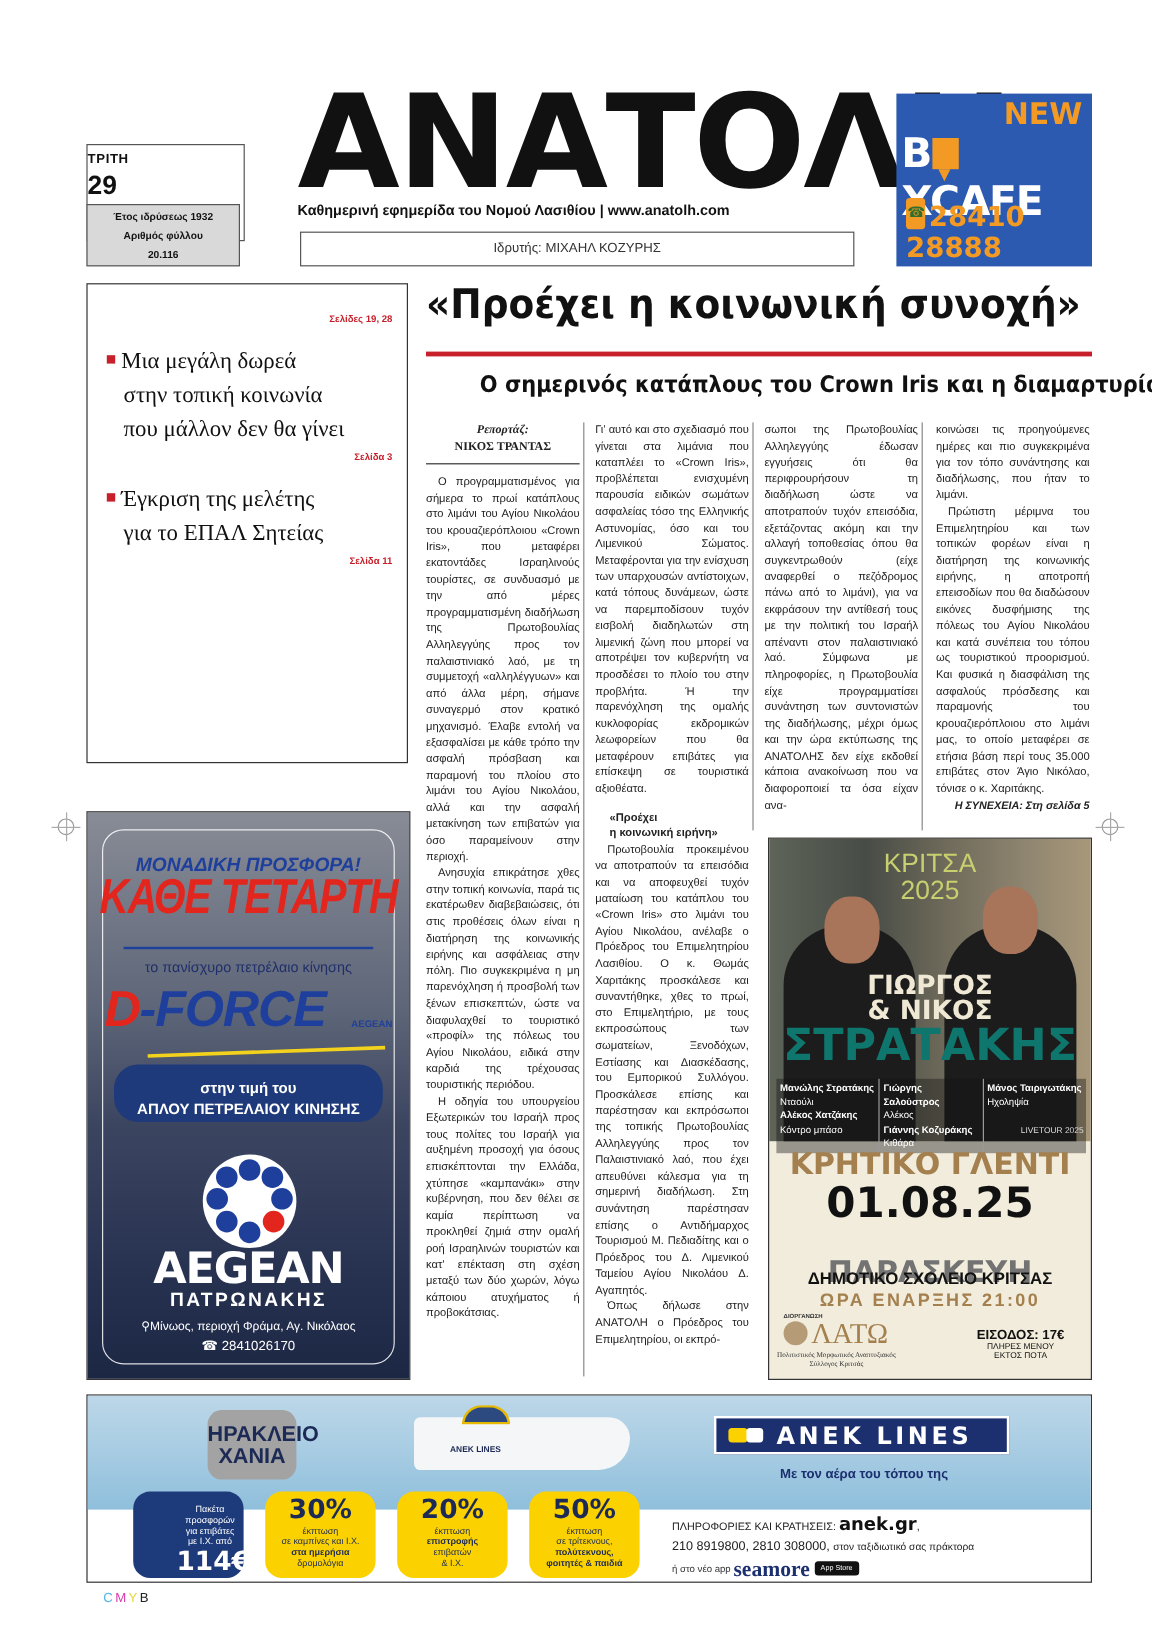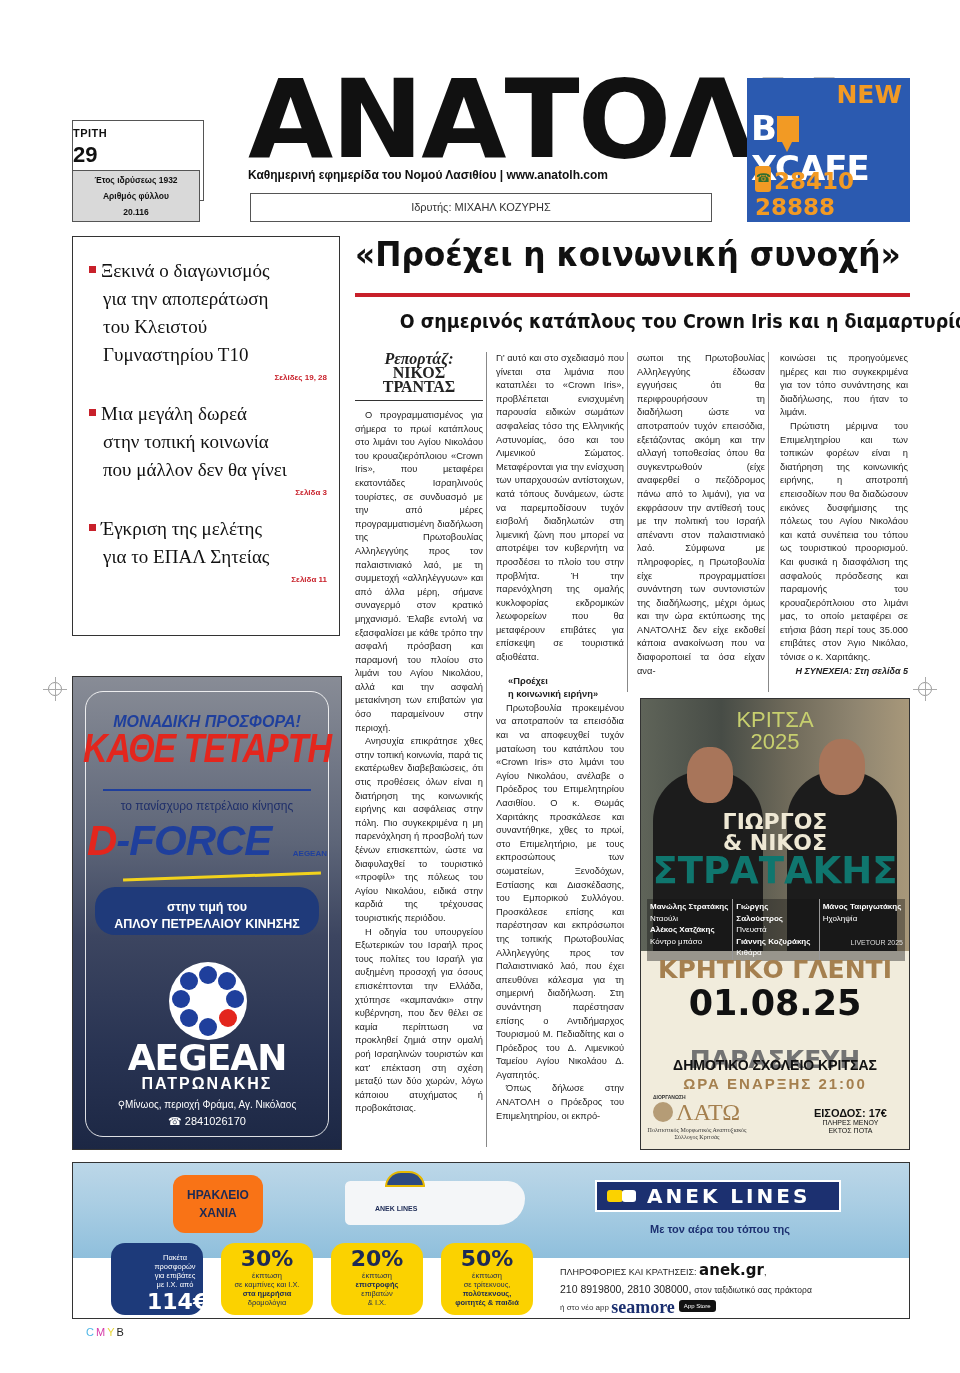--- a/index.html
+++ b/index.html
@@ -36,21 +36,21 @@
 
   
   .headline { left: 355px; top: 234px; width: 560px; font-family: "DejaVu Sans", sans-serif; font-weight: bold; font-size: 34px; text-align: center; transform: scaleX(0.92); transform-origin: left; white-space: nowrap; }
   .redrule { left: 355px; top: 293px; width: 555px; height: 4px; background: #c8202a; }
   .subhead { left: 355px; top: 310px; width: 560px; font-family: "DejaVu Sans", sans-serif; font-weight: bold; font-size: 19px; text-align: right; padding-right: 10px; transform: scaleX(0.92); transform-origin: right; white-space: nowrap; }
 
   
   .col { width: 128px; font-size: 9.3px; line-height: 13.6px; text-align: justify; color: #222; hyphens: auto; }
   .col p { text-indent: 10px; }
   .col p.first { text-indent: 0; }
-  .byline { text-align: center; font-family: "Liberation Serif", serif; font-weight: bold; font-size: 16px; line-height: 14px; padding-bottom: 6px; border-bottom: 1px solid #333; margin-bottom: 8px; }
+  .byline { text-align: center; font-family: "Liberation Serif", serif; font-weight: bold; font-size: 10px; line-height: 14px; padding-bottom: 6px; border-bottom: 1px solid #333; margin-bottom: 8px; }
   .byline .rep { font-style: italic; }
   .subt { font-weight: bold; font-size: 9.3px; margin-top: 10px; padding-left: 12px; }
   .cont { text-align: right; font-weight: bold; font-style: italic; font-size: 9px; }
   .colrule { width: 1px; background: #888; }
 
   
   .aegean { left: 72px; top: 676px; width: 270px; height: 474px; background: linear-gradient(180deg,#888c96 0%,#5d6578 35%,#3c4560 55%,#283352 80%,#1c2744 100%); border: 1.5px solid #333; overflow: hidden; }
   .aegean .frame { position: absolute; left: 12px; top: 14px; right: 12px; bottom: 12px; border: 1.5px solid rgba(255,255,255,0.85); border-radius: 18px; }
   .aegean .l1 { position: absolute; top: 36px; width: 100%; text-align: center; color: #1f3f9c; font-style: italic; font-weight: bold; font-size: 16px; }
   .aegean .l2 { position: absolute; top: 52px; width: 100%; text-align: center; color: #e3261d; font-style: italic; font-weight: bold; font-size: 34px; letter-spacing: -1px; transform: scaleY(1.2); }
@@ -88,21 +88,21 @@
   .concert .time { position: absolute; top: 376px; width: 100%; text-align: center; color: #a5804f; font-weight: bold; font-size: 15px; letter-spacing: 2px; }
   .concert .org { position: absolute; top: 395px; left: 12px; font-size: 5px; color: #333; font-weight: bold; }
   .concert .lato { position: absolute; top: 400px; left: 12px; font-family: "Liberation Serif", serif; color: #a5804f; font-size: 24px; }
   .concert .lato .disc { display: inline-block; width: 20px; height: 20px; border-radius: 50%; background: #b59c76; vertical-align: -2px; margin-right: 3px; }
   .concert .latosub { position: absolute; top: 428px; left: 6px; width: 100px; text-align: center; font-family: "Liberation Serif", serif; font-size: 6px; line-height: 7px; color: #333; }
   .concert .entry { position: absolute; top: 408px; right: 22px; text-align: right; color: #111; font-weight: bold; font-size: 11px; }
   .concert .entry small { display: block; font-weight: normal; font-size: 7px; line-height: 8px; text-align: center; }
 
   .anek { left: 72px; top: 1162px; width: 838px; height: 157px; border: 1.5px solid #333; overflow: hidden; background: #fff; }
   .anek .sky { position: absolute; left: 0; top: 0; width: 100%; height: 95px; background: linear-gradient(180deg,#bcd7e8 0%,#a9cde3 45%,#8fbfdc 100%); }
-  .anek .dest { position: absolute; left: 100px; top: 12px; width: 90px; height: 58px; background: #f97316; border-radius: 12px; text-align: center; font-weight: bold; font-size: 12px; line-height: 18px; padding-top: 11px; color: #1c2a55; }
+  .anek .dest { position: absolute; left: 100px; top: 12px; width: 74px; height: 58px; background: #a3a3a3; border-radius: 12px; text-align: center; font-weight: bold; font-size: 18px; line-height: 18px; padding-top: 11px; color: #1c2a55; }
   .anek .ship { position: absolute; left: 272px; top: 18px; width: 180px; height: 44px; background: #f4f6f8; border-radius: 6px 20px 30px 6px; }
   .anek .ship .lbl { position: absolute; left: 30px; top: 24px; font-size: 7px; font-weight: bold; color: #1c2a55; }
   .anek .ship .dome { position: absolute; left: 40px; top: -10px; width: 40px; height: 16px; border-radius: 20px 20px 0 0; border: 2px solid #e6b800; background: #2d4a80; }
   .anek .offer { position: absolute; top: 80px; width: 92px; height: 72px; border-radius: 14px; text-align: center; font-size: 7.5px; line-height: 9px; color: #1c2a55; padding-top: 4px; }
   .anek .offer.blue { background: #1d3a7a; color: #fff; padding-top: 10px; }
   .anek .offer.yel { background: #fbd200; }
   .anek .offer .big { font-size: 22px; line-height: 24px; font-weight: bold; font-family: "DejaVu Sans", sans-serif; }
   .anek .offer.blue .big { font-size: 22px; line-height: 26px; }
   .anek .offer b { font-weight: bold; }
   .anek .logo { position: absolute; left: 522px; top: 17px; width: 246px; height: 32px; background: #1c3070; border: 2px solid #fff; color: #fff; font-weight: bold; font-size: 20px; letter-spacing: 3px; line-height: 28px; padding-left: 50px; font-family: "DejaVu Sans", sans-serif; }
@@ -141,26 +141,20 @@
 <div class="abs founder">Ιδρυτής: ΜΙΧΑΗΛ ΚΟΖΥΡΗΣ</div>
 
 <div class="abs boxcafe">
   <div class="new">NEW</div>
   <div class="brand"><span>B</span><span class="bub"></span><span>XCAFE</span></div>
   <div class="phone"><span class="phone-ic"></span><span>28410 28888</span></div>
 </div>
 
 <div class="abs teasers">
   <div class="teaser">
-    <div class="ttl">
-      <span class="sq"></span><span>Ξεκινά ο διαγωνισμός</span>
-      <span class="ind">για την αποπεράτωση</span>
-      <span class="ind">του Κλειστού</span>
-      <span class="ind">Γυμναστηρίου Τ10</span>
-    </div>
     <div class="pg">Σελίδες 19, 28</div>
   </div>
   <div class="teaser">
     <div class="ttl">
       <span class="sq"></span><span>Μια μεγάλη δωρεά</span>
       <span class="ind">στην τοπική κοινωνία</span>
       <span class="ind">που μάλλον δεν θα γίνει</span>
     </div>
     <div class="pg">Σελίδα 3</div>
   </div>
@@ -255,21 +249,21 @@
       <div>ΚΡΙΤΣΑ</div>
       <div>2025</div>
     </div>
   <div class="names">
       <div>ΓΙΩΡΓΟΣ</div>
       <div>&amp; ΝΙΚΟΣ</div>
     </div>
   <div class="surname">ΣΤΡΑΤΑΚΗΣ</div>
   <div class="credits">
     <div><b>Μανώλης Στρατάκης</b><br><span>Νταούλι</span><br><b>Αλέκος Χατζάκης</b><br><span>Κόντρο μπάσο</span></div>
-    <div><b>Γιώργης Σαλούστρος</b><br><span>Πνευστά</span><br><b>Γιάννης Κοζυράκης</b><br><span>Κιθάρα</span></div>
+    <div><b>Γιώργης Σαλούστρος</b><br><span>Αλέκος</span><br><b>Γιάννης Κοζυράκης</b><br><span>Κιθάρα</span></div>
     <div><b>Μάνος Ταιριγωτάκης</b><br><span>Ηχοληψία</span></div>
   </div>
   <div class="tour">LIVETOUR 2025</div>
   <div class="party">ΚΡΗΤΙΚΟ ΓΛΕΝΤΙ</div>
   <div class="date">01.08.25</div>
   <div class="dayn">ΠΑΡΑΣΚΕΥΗ</div>
   <div class="venue">ΔΗΜΟΤΙΚΟ ΣΧΟΛΕΙΟ ΚΡΙΤΣΑΣ</div>
   <div class="time">ΩΡΑ ΕΝΑΡΞΗΣ 21:00</div>
   <div class="org">ΔΙΟΡΓΑΝΩΣΗ</div>
   <div class="lato"><span class="disc"></span><span>ΛΑΤΩ</span></div>

